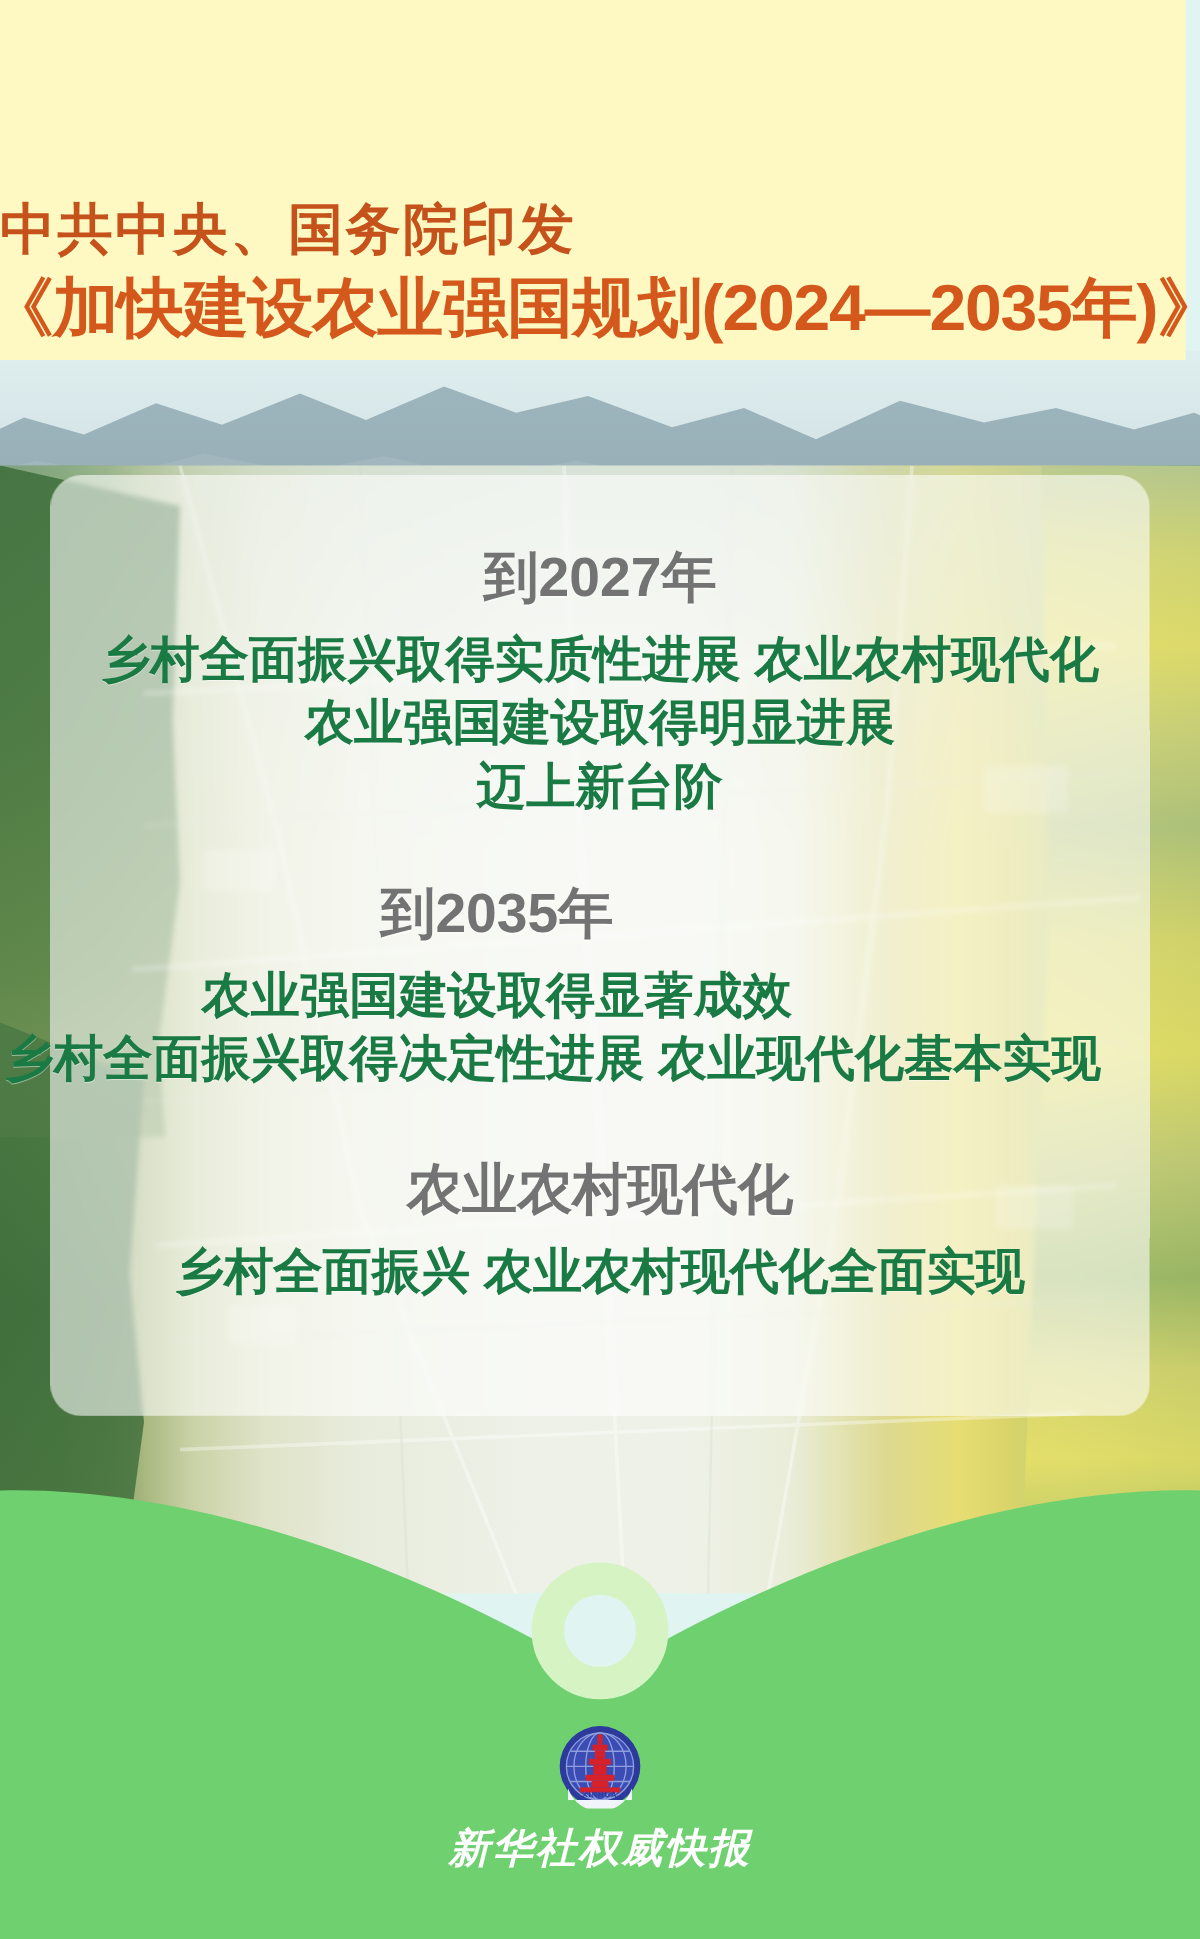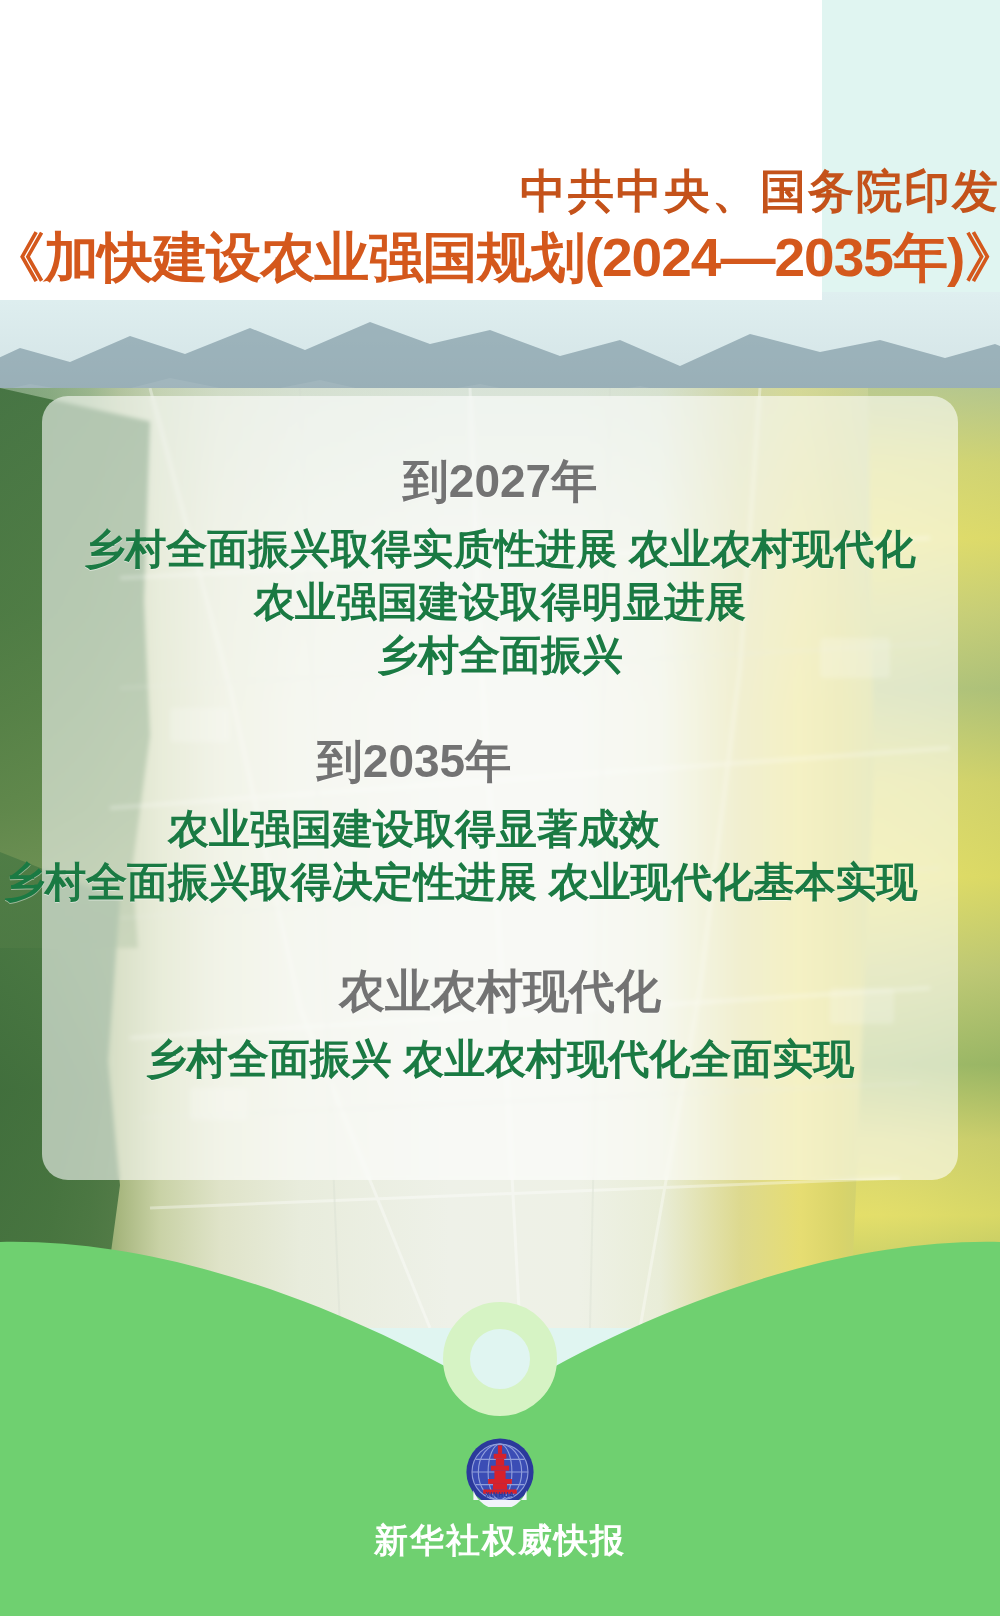--- a/index.html
+++ b/index.html
@@ -11,24 +11,24 @@
   }
   .poster{
     position:relative;
     width:1000px;height:1616px;
     overflow:hidden;
     background:#E0F5F1;
   }
 
   
   .header{
-    position:absolute;left:0;top:0;width:822px;height:300px;
-    background:#ffffff;
+    position:absolute;left:0;top:0;width:988px;height:300px;
+    background:#fef9c3;
     z-index:5;
-    text-align:right;
+    text-align:left;
   }
   .kicker{
     position:absolute;left:0;top:168px;width:1000px;
     font-size:46px;font-weight:700;letter-spacing:2px;
     color:#C4521A;
     line-height:1;
     white-space:nowrap;
   }
   .maintitle{
     position:absolute;left:0;top:228px;width:1000px;
@@ -149,20 +149,21 @@
   
   .emblem{
     position:absolute;left:465px;top:1437px;width:70px;height:70px;z-index:8;
   }
   .footer-text{
     position:absolute;left:0;top:1518px;width:1000px;
     text-align:center;color:#FFFFFF;
     font-size:34px;font-weight:700;letter-spacing:2px;
     z-index:8;
     white-space:nowrap;
+    font-style:italic;
   }
 </style>
 </head>
 <body>
 
 <div class="poster">
 
   <div class="photo">
     <div class="sky"></div>
 
@@ -213,21 +214,21 @@
     <div class="maintitle">《加快建设农业强国规划(2024—2035年)》</div>
   </div>
 
   <div class="content">
 
     <div class="block" id="b1">
       <div class="blk-head">到2027年</div>
       <div class="blk-lines">
         <div>乡村全面振兴取得实质性进展  农业农村现代化</div>
         <div>农业强国建设取得明显进展</div>
-        <div>乡村全面振兴</div>
+        <div>迈上新台阶</div>
       </div>
     </div>
 
     <div class="block" id="b2">
       <div class="blk-head">到2035年</div>
       <div class="blk-lines">
         <div>农业强国建设取得显著成效</div>
         <div>乡村全面振兴取得决定性进展  农业现代化基本实现</div>
       </div>
     </div>

